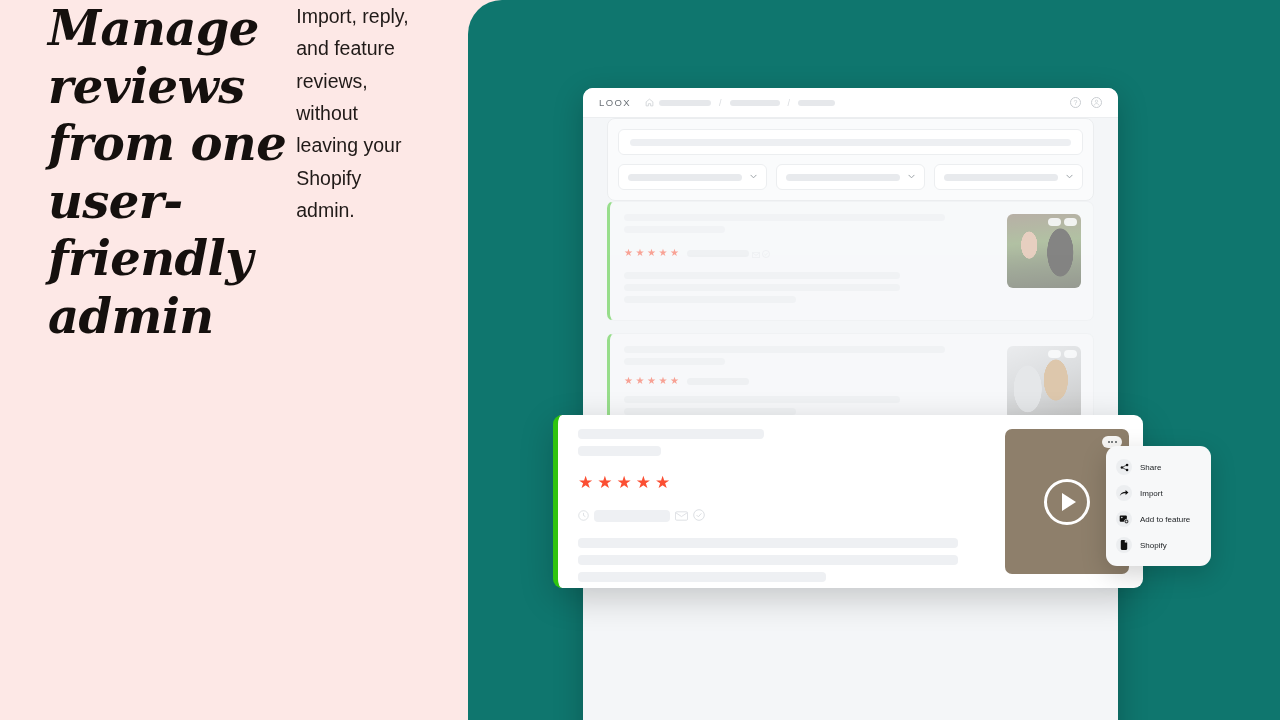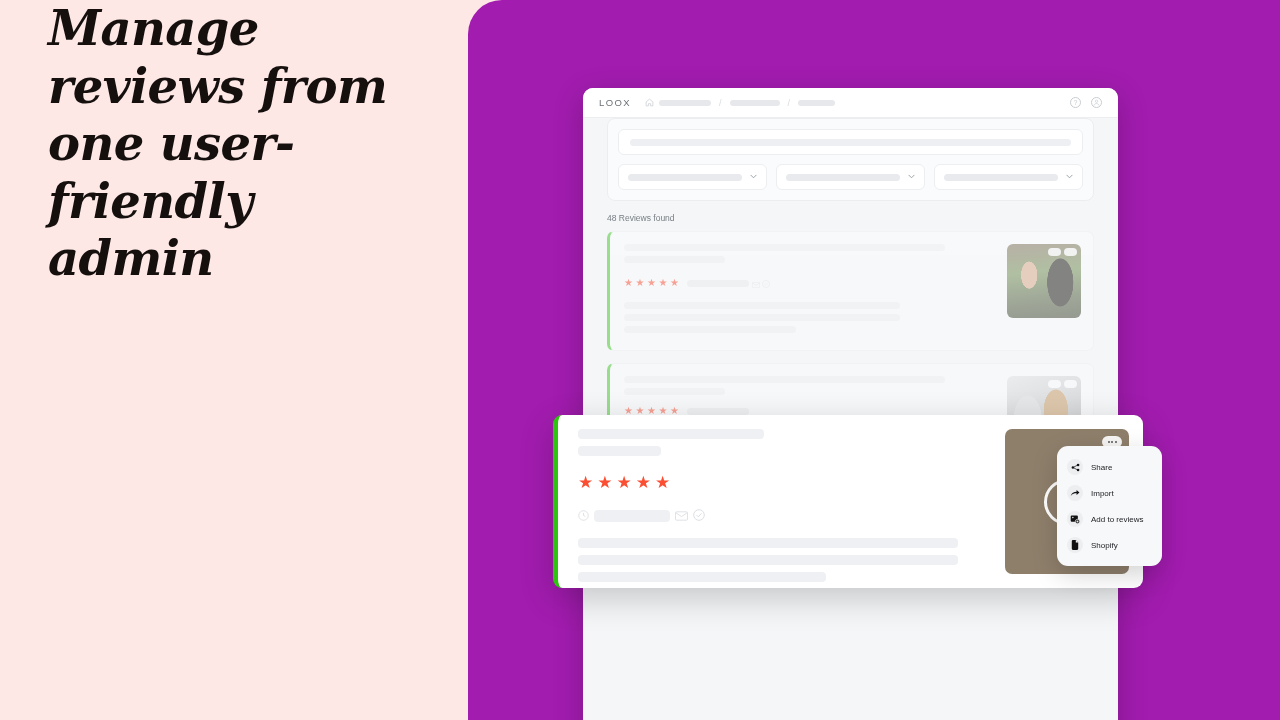--- a/index.html
+++ b/index.html
@@ -32,21 +32,21 @@
     font-size: 19.5px; line-height: 1.66;
     color: #201a18;
     max-width: 368px;
     font-weight: 400;
   }
 
   
   .right-pane {
     position: absolute; left: 468px; top: 0;
     width: 812px; height: 720px;
-    background: #a21caf;
+    background: #0f766e;
     border-top-left-radius: 34px;
     overflow: hidden;
   }
 
   
   .admin-window {
     position: absolute; left: 115px; top: 88px;
     width: 535px; height: 680px;
     background: #f4f6f8;
     border-radius: 10px 10px 0 0;
@@ -250,20 +250,21 @@
       radial-gradient(ellipse 50% 16% at 50% 78%, #c9a172 0 60%, transparent 64%),
       linear-gradient(180deg,#d7cbb4 0%,#b9a territory 1%,#8e7354 42%,#6a5541 70%,#4c4035 100%);
     background-color: #8e7f6b;
   }
 </style>
 </head>
 <body>
 
 <div class="left-pane">
   <h1 class="headline">Manage reviews from one user-friendly admin</h1>
+  <p class="subcopy">Import, reply, and feature reviews, without leaving your Shopify admin.</p>
 </div>
 
 <div class="right-pane">
 
   <div class="admin-window">
 
     <div class="topbar">
       <span class="logo">LOOX</span>
 
       <span class="home-icon">
@@ -314,21 +315,20 @@
           <span class="select-skel"></span>
           <span class="chev">
             <svg width="7" height="5" viewBox="0 0 8 5">
                 <path d="M1 1l3 3 3-3" fill="none" stroke="#9aa0a6" stroke-width="1.1" stroke-linecap="round"></path>
               </svg>
           </span>
         </div>
       </div>
     </div>
 
-    <div class="count">48 Reviews found</div>
 
     <div class="cards">
 
       <div class="rcard">
         <div class="body">
           <div class="skel sk-name"></div>
           <div class="skel sk-sub"></div>
           <div class="stars">
             <span class="star">★</span>
             <span class="star">★</span>
@@ -441,21 +441,21 @@
         <span class="dot"></span>
         <span class="dot"></span>
         <span class="dot"></span>
       </div>
       <div class="play-btn">
         <span class="play-tri"></span>
       </div>
     </div>
   </div>
 
-  <div class="ctx-menu" style="left:589px; top:446px;">
+  <div class="ctx-menu" style="left:638px; top:446px;">
     <div class="ctx-item">
       <span class="ctx-ico">
         <svg width="9" height="9" viewBox="0 0 14 14">
             <circle cx="11" cy="3" r="2" fill="#111"></circle>
             <circle cx="3" cy="7" r="2" fill="#111"></circle>
             <circle cx="11" cy="11" r="2" fill="#111"></circle>
             <path d="M4.7 6.1l4.6-2.3M4.7 7.9l4.6 2.3" stroke="#111" stroke-width="1.1"></path>
           </svg>
       </span>
       <span>Share</span>
@@ -470,21 +470,21 @@
     </div>
     <div class="ctx-item">
       <span class="ctx-ico">
         <svg width="10" height="10" viewBox="0 0 14 14">
             <rect x="1" y="2" width="10" height="9" rx="1.4" fill="#111"></rect>
             <circle cx="4" cy="5" r="1" fill="#f7f8f9"></circle>
             <circle cx="10.5" cy="10.5" r="3" fill="#111" stroke="#f7f8f9" stroke-width="1"></circle>
             <path d="M10.5 9v3M9 10.5h3" stroke="#f7f8f9" stroke-width="1"></path>
           </svg>
       </span>
-      <span>Add to reviews</span>
+      <span>Add to feature</span>
     </div>
     <div class="ctx-item">
       <span class="ctx-ico">
         <svg width="8" height="10" viewBox="0 0 11 14">
             <path d="M1 1.6A1.6 1.6 0 012.6 0h4l3.4 3.4v9A1.6 1.6 0 018.4 14H2.6A1.6 1.6 0 011 12.4z" fill="#111"></path>
             <path d="M6.6 0v3.4H10" fill="#f7f8f9"></path>
           </svg>
       </span>
       <span>Shopify</span>
     </div>

